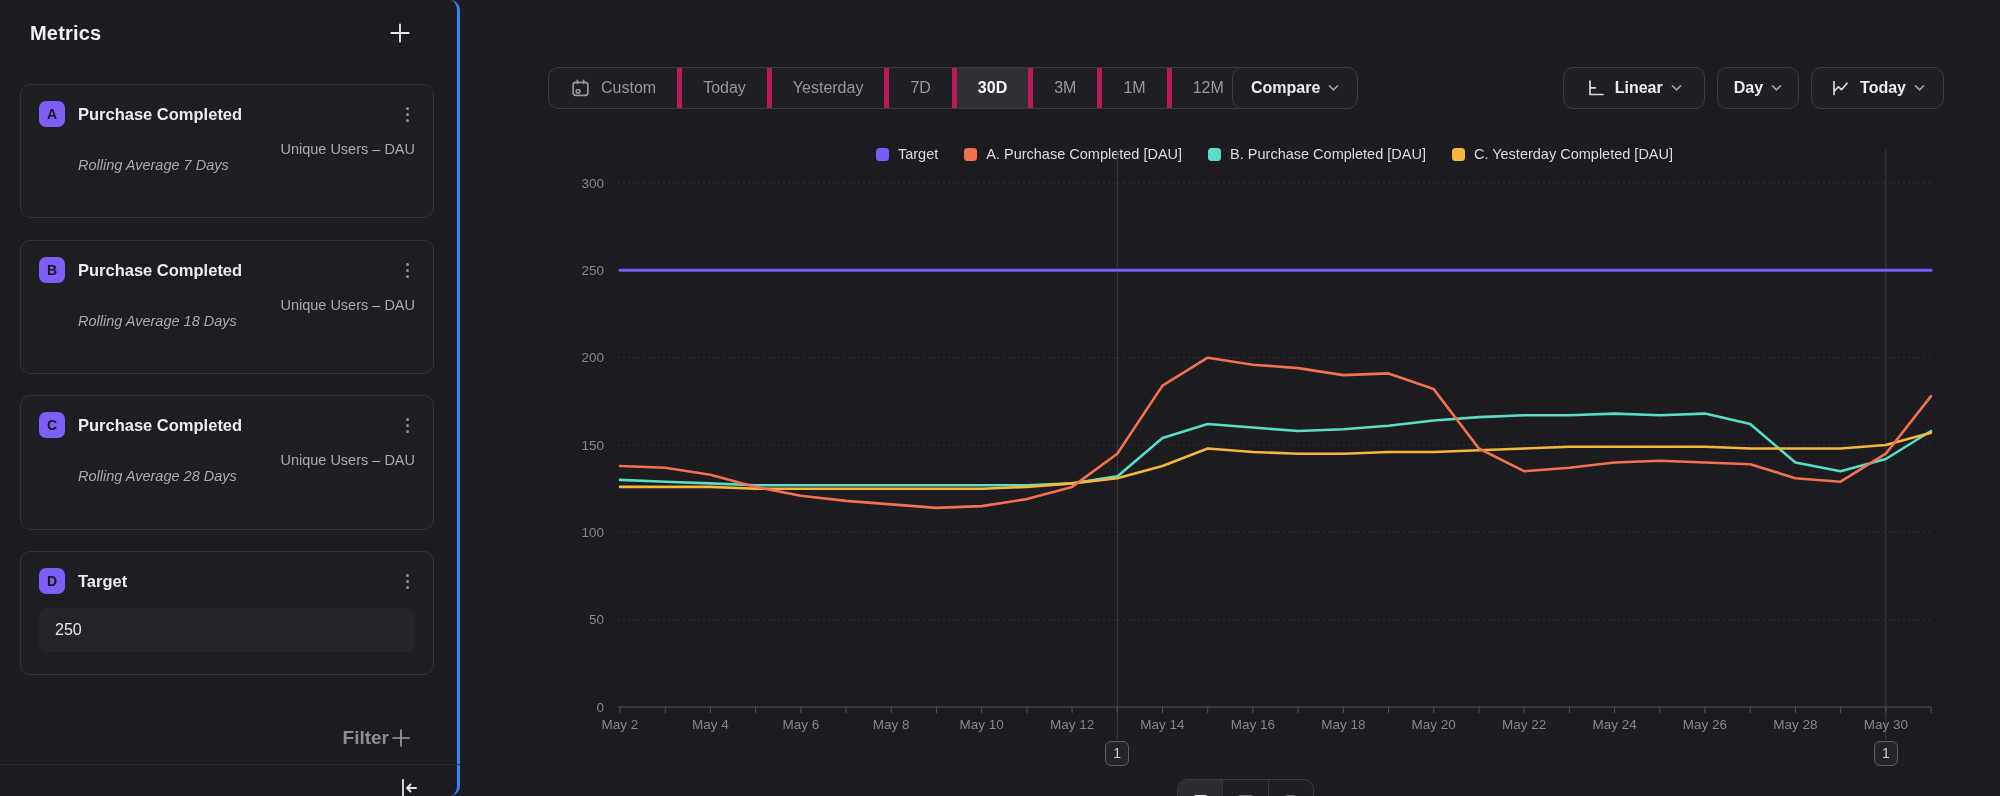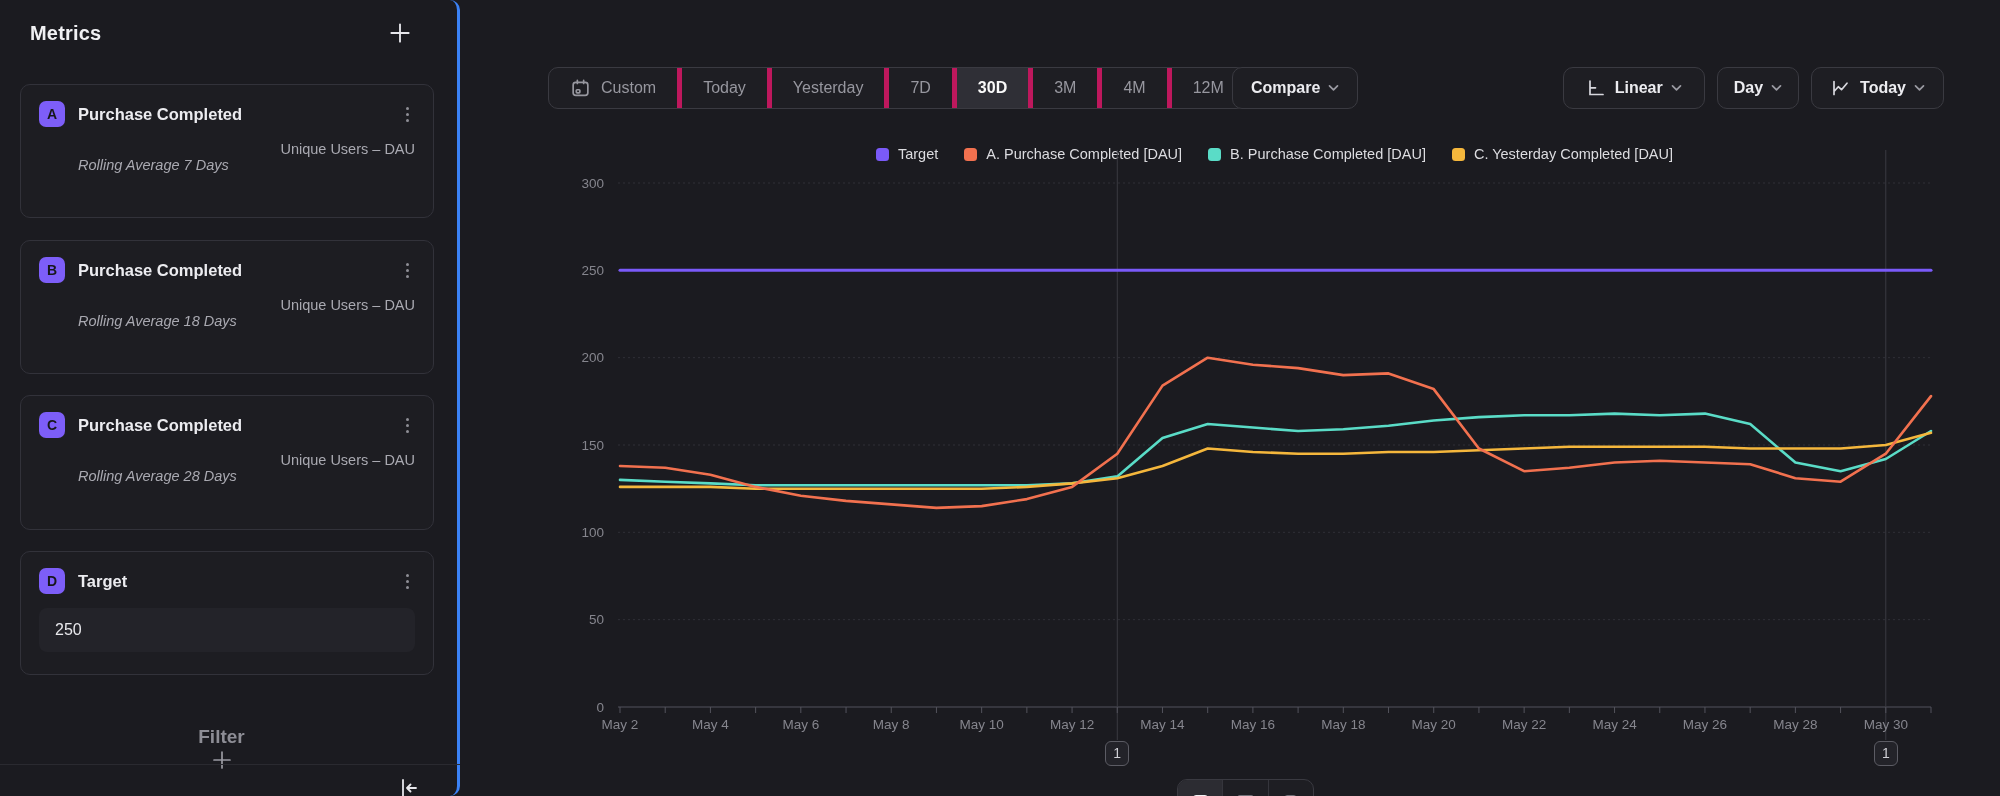--- a/index.html
+++ b/index.html
@@ -19,21 +19,21 @@
   .card-d{top:551px;height:124px;}
   .card-head{display:flex;align-items:center;}
   .badge{width:26px;height:26px;border-radius:7px;background:#7d5ef8;color:#17171b;font-size:14px;font-weight:700;display:flex;align-items:center;justify-content:center;flex:0 0 26px;}
   .card-title{margin-left:13px;font-size:16.5px;font-weight:700;color:#ececf0;}
   .kebab{margin-left:auto;display:flex;flex-direction:column;gap:3px;padding:4px 6px;background:none;border:none;cursor:pointer;}
   .kebab i{width:3px;height:3px;border-radius:50%;background:#8e8e96;display:block;}
   .card-sub{padding-left:39px;font-size:14.5px;color:#a9a9b1;}
   .sub1{margin-top:14px;text-align:right;}
   .sub2{margin-top:0;font-style:italic;}
   .target-input{margin-top:14px;width:100%;box-sizing:border-box;height:44px;background:#232329;border:none;border-radius:8px;color:#e8e8ec;font-size:16px;padding:0 16px;font-family:inherit;outline:none;}
-  .filter-row{position:absolute;left:30px;right:44px;top:726px;display:flex;align-items:center;justify-content:flex-end;flex-direction:column;}
+  .filter-row{position:absolute;left:30px;right:44px;top:726px;display:flex;align-items:center;justify-content:flex-end;}
   .filter-title{font-size:19px;font-weight:700;color:#8d8d95;}
   .sb-divider{position:absolute;left:0;top:764px;width:460px;height:1px;background:#2a2a30;}
   .collapse-btn{position:absolute;right:36px;top:776px;}
 
   
   .main{position:absolute;left:461px;top:0;width:1539px;height:796px;}
   .toolbar-btn{position:absolute;top:67px;height:42px;box-sizing:border-box;display:flex;align-items:center;background:#1e1e23;border:1px solid #3a3a41;border-radius:10px;color:#ececf0;font-size:16px;font-weight:600;font-family:inherit;cursor:pointer;}
   .seg-control{position:absolute;left:87px;top:67px;height:42px;box-sizing:border-box;display:flex;align-items:stretch;background:#1e1e23;border:1px solid #3a3a41;border-radius:10px;overflow:hidden;}
   .seg{display:flex;align-items:center;padding:0 21px;background:none;border:none;border-left:5px solid #be185d;color:#97979f;font-size:16px;font-family:inherit;cursor:pointer;gap:10px;}
   .seg:first-child{border-left:none;}
@@ -174,21 +174,21 @@
       <button class="seg">
           <span>7D</span>
         </button>
       <button class="seg selected">
           <span>30D</span>
         </button>
       <button class="seg">
           <span>3M</span>
         </button>
       <button class="seg">
-          <span>4M</span>
+          <span>1M</span>
         </button>
       <button class="seg">
           <span>12M</span>
         </button>
     </div>
 
     <button class="toolbar-btn compare-btn">
       <span>Compare</span>
       <span class="chevron">
         <svg width="11" height="8" viewBox="0 0 11 8">

